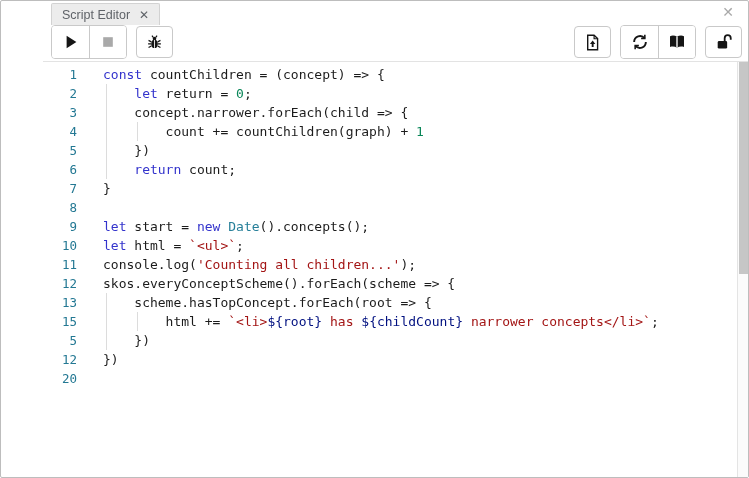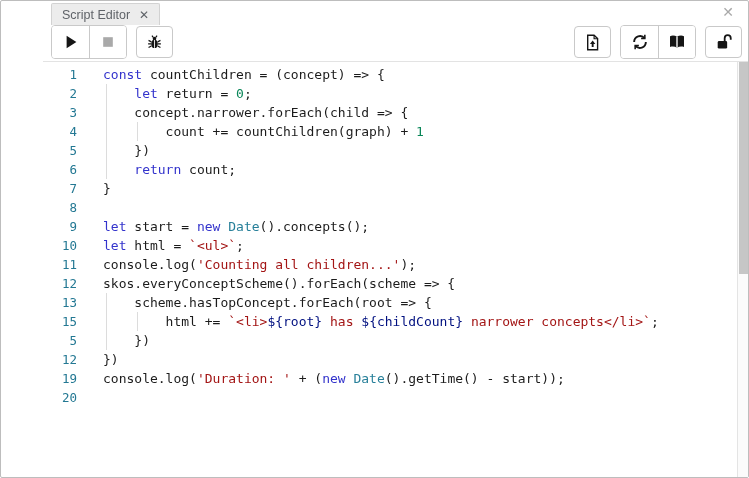--- a/index.html
+++ b/index.html
@@ -151,21 +151,20 @@
         <div class="code-row"><div class="gutter-cell">7</div><div class="code-cell"><span class="seg seg-pl">}</span></div></div>
         <div class="code-row"><div class="gutter-cell">8</div><div class="code-cell"></div></div>
         <div class="code-row"><div class="gutter-cell">9</div><div class="code-cell"><span class="seg seg-kw">let</span><span class="seg seg-pl"> start = </span><span class="seg seg-kw">new</span><span class="seg seg-pl"> </span><span class="seg seg-typ">Date</span><span class="seg seg-pl">().concepts();</span></div></div>
         <div class="code-row"><div class="gutter-cell">10</div><div class="code-cell"><span class="seg seg-kw">let</span><span class="seg seg-pl"> html = </span><span class="seg seg-str">`&lt;ul&gt;`</span><span class="seg seg-pl">;</span></div></div>
         <div class="code-row"><div class="gutter-cell">11</div><div class="code-cell"><span class="seg seg-pl">console.log(</span><span class="seg seg-str">'Counting all children...'</span><span class="seg seg-pl">);</span></div></div>
         <div class="code-row"><div class="gutter-cell">12</div><div class="code-cell"><span class="seg seg-pl">skos.everyConceptScheme().forEach(scheme =&gt; {</span></div></div>
         <div class="code-row"><div class="gutter-cell">13</div><div class="code-cell"><span class="indent-guide" style="left: calc(0ch + 17px);"></span><span class="seg seg-pl">    scheme.hasTopConcept.forEach(root =&gt; {</span></div></div>
         <div class="code-row"><div class="gutter-cell">15</div><div class="code-cell"><span class="indent-guide" style="left: calc(0ch + 17px);"></span><span class="indent-guide" style="left: calc(4ch + 17px);"></span><span class="seg seg-pl">        html += </span><span class="seg seg-str">`&lt;li&gt;</span><span class="seg seg-itp">${root}</span><span class="seg seg-str"> has </span><span class="seg seg-itp">${childCount}</span><span class="seg seg-str"> narrower concepts&lt;/li&gt;`</span><span class="seg seg-pl">;</span></div></div>
         <div class="code-row"><div class="gutter-cell">5</div><div class="code-cell"><span class="indent-guide" style="left: calc(0ch + 17px);"></span><span class="seg seg-pl">    })</span></div></div>
         <div class="code-row"><div class="gutter-cell">12</div><div class="code-cell"><span class="seg seg-pl">})</span></div></div>
-        <div class="code-row"><div class="gutter-cell">19</div><div class="code-cell"><span class="seg seg-pl">console.log(</span><span class="seg seg-str">'Duration: '</span><span class="seg seg-pl"> + (</span><span class="seg seg-kw">new</span><span class="seg seg-pl"> </span><span class="seg seg-typ">Date</span><span class="seg seg-pl">().getTime() - start));</span></div></div>
         <div class="code-row"><div class="gutter-cell">20</div><div class="code-cell"></div></div>
       </div>
     <div class="scrollbar">
       <div class="scroll-thumb"></div>
     </div>
   </div>
 
 </div>
 
 </body></html>

